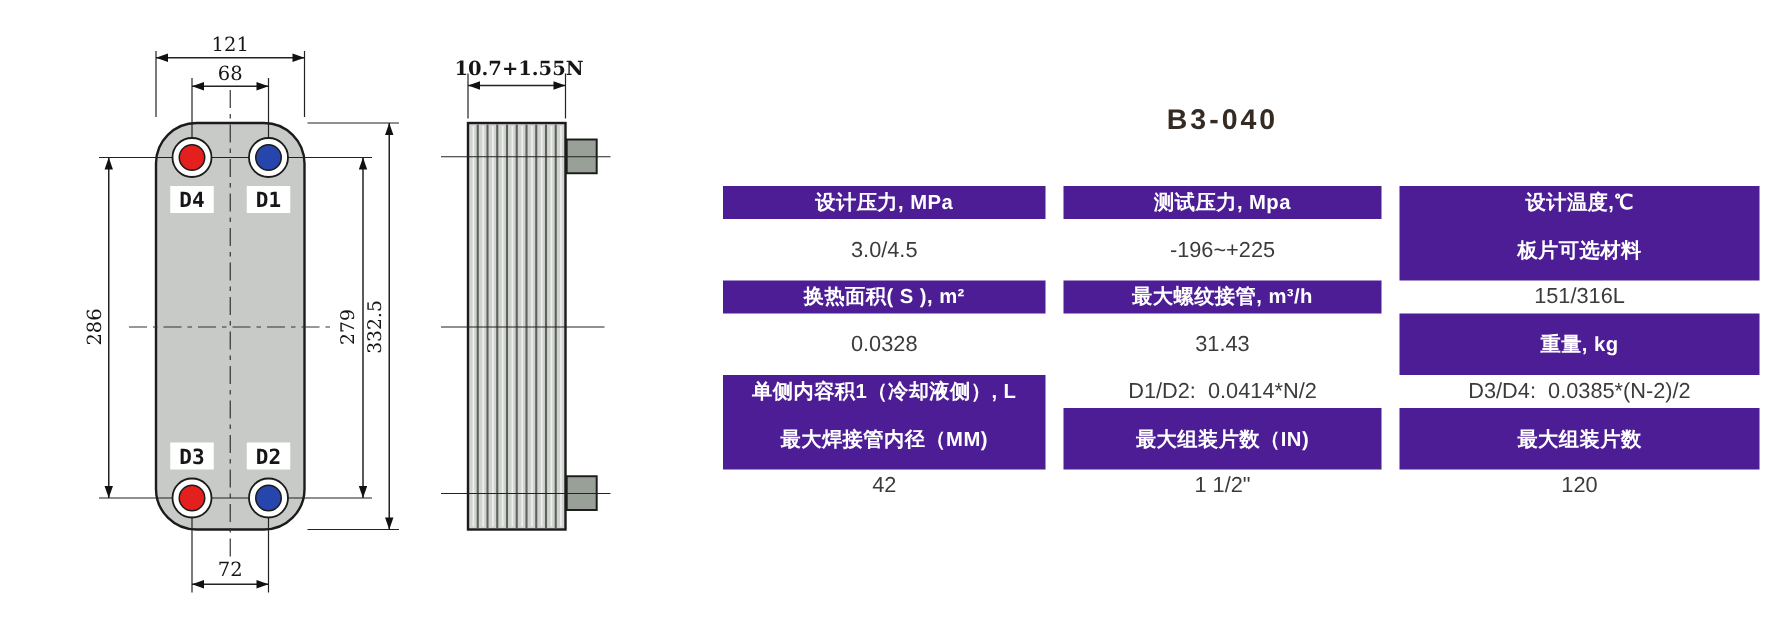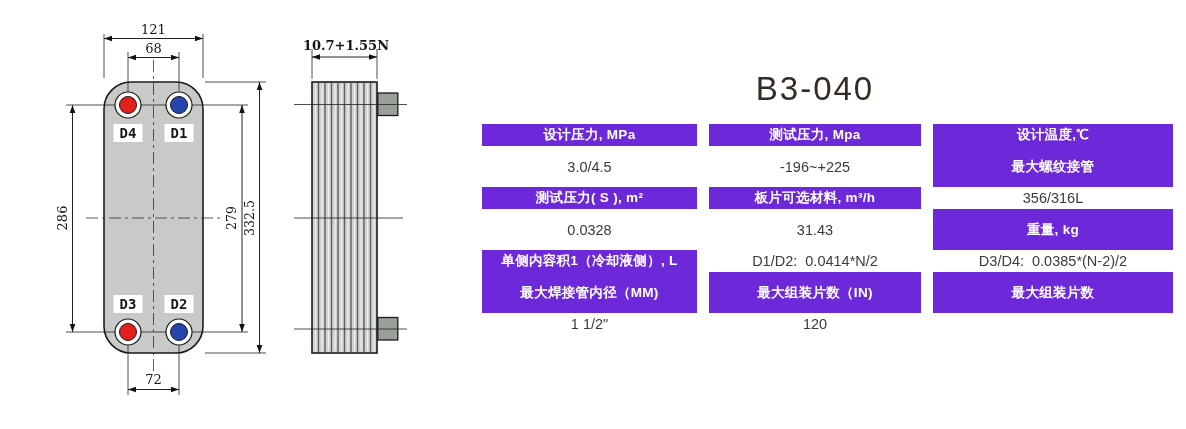--- a/index.html
+++ b/index.html
@@ -6,27 +6,27 @@
   #canvas{position:relative;width:1186px;height:429px;background:#ffffff;overflow:hidden;
           font-family:"Liberation Sans",sans-serif;}
   
   #drawing{position:absolute;left:0;top:0;width:470px;height:429px;}
   svg text{font-family:"DejaVu Serif",serif;fill:#161616;}
   text.dim{font-size:13px;}
   text.dimr{font-size:12.5px;}
   text.portlab{font-family:"DejaVu Sans Mono",monospace;font-weight:bold;font-size:14px;}
   
   .model-title{position:absolute;left:700px;top:70px;width:230px;text-align:center;
-    font-size:33px;font-weight:400;letter-spacing:2px;color:#362b22;
+    font-size:19px;font-weight:700;letter-spacing:2px;color:#362b22;
     font-family:"Liberation Sans",sans-serif;}
   
   .spec-table{position:absolute;left:482px;top:124px;display:grid;
     grid-template-columns:215px 212px 240px;column-gap:12px;
     grid-template-rows:22px 41px 22px 41px 22px 41px 22px 41px;}
-  .th{background:#6d28d9;color:#ffffff;font-weight:700;font-size:13.5px;
+  .th{background:#4c1d95;color:#ffffff;font-weight:700;font-size:13.5px;
     display:flex;align-items:center;justify-content:center;white-space:nowrap;
     letter-spacing:0.3px;overflow:hidden;}
   .td{display:flex;align-items:center;justify-content:center;
     color:#3b3b3b;font-size:14.5px;white-space:pre;text-align:center;}
 </style>
 </head>
 <body>
 
 <div id="canvas">
 
@@ -168,32 +168,33 @@
   <div class="model-title">B3-040</div>
 
   <div class="spec-table">
 
     <div class="th">设计压力, MPa</div>
     <div class="th">测试压力, Mpa</div>
     <div class="th">设计温度,℃</div>
     <div class="td">3.0/4.5</div>
     <div class="td">-196~+225</div>
 
-    <div class="th">最大螺纹接管</div>
-    <div class="th">测试压力( S ), m²</div>
-    <div class="th">板片可选材料, m³/h</div>
-    <div class="td">356/316L</div>
+    <div class="th">板片可选材料</div>
+    <div class="th">换热面积( S ), m²</div>
+    <div class="th">最大螺纹接管, m³/h</div>
+    <div class="td">151/316L</div>
     <div class="td">0.0328</div>
     <div class="td">31.43</div>
 
     <div class="th">重量, kg</div>
     <div class="th">单侧内容积1（冷却液侧）, L</div>
     <div class="td">D1/D2:  0.0414*N/2</div>
     <div class="td">D3/D4:  0.0385*(N-2)/2</div>
 
     <div class="th">最大焊接管内径（MM)</div>
     <div class="th">最大组装片数（IN)</div>
     <div class="th">最大组装片数</div>
+    <div class="td">42</div>
     <div class="td">1 1/2"</div>
     <div class="td">120</div>
   </div>
 
 </div>
 
 </body></html>

